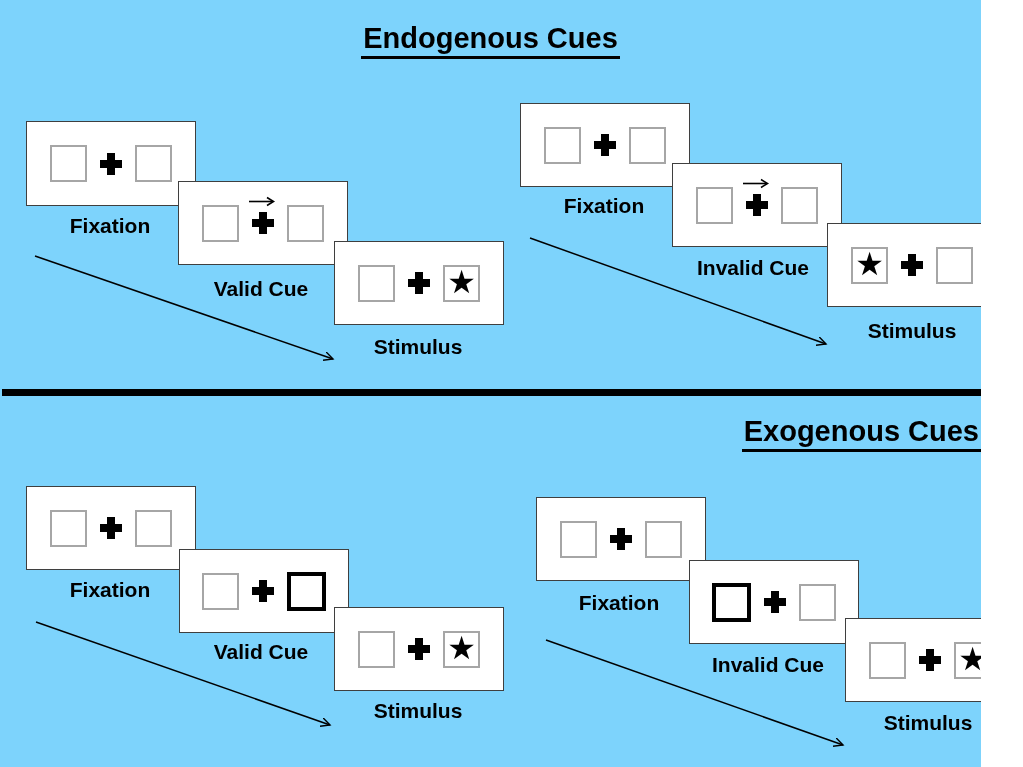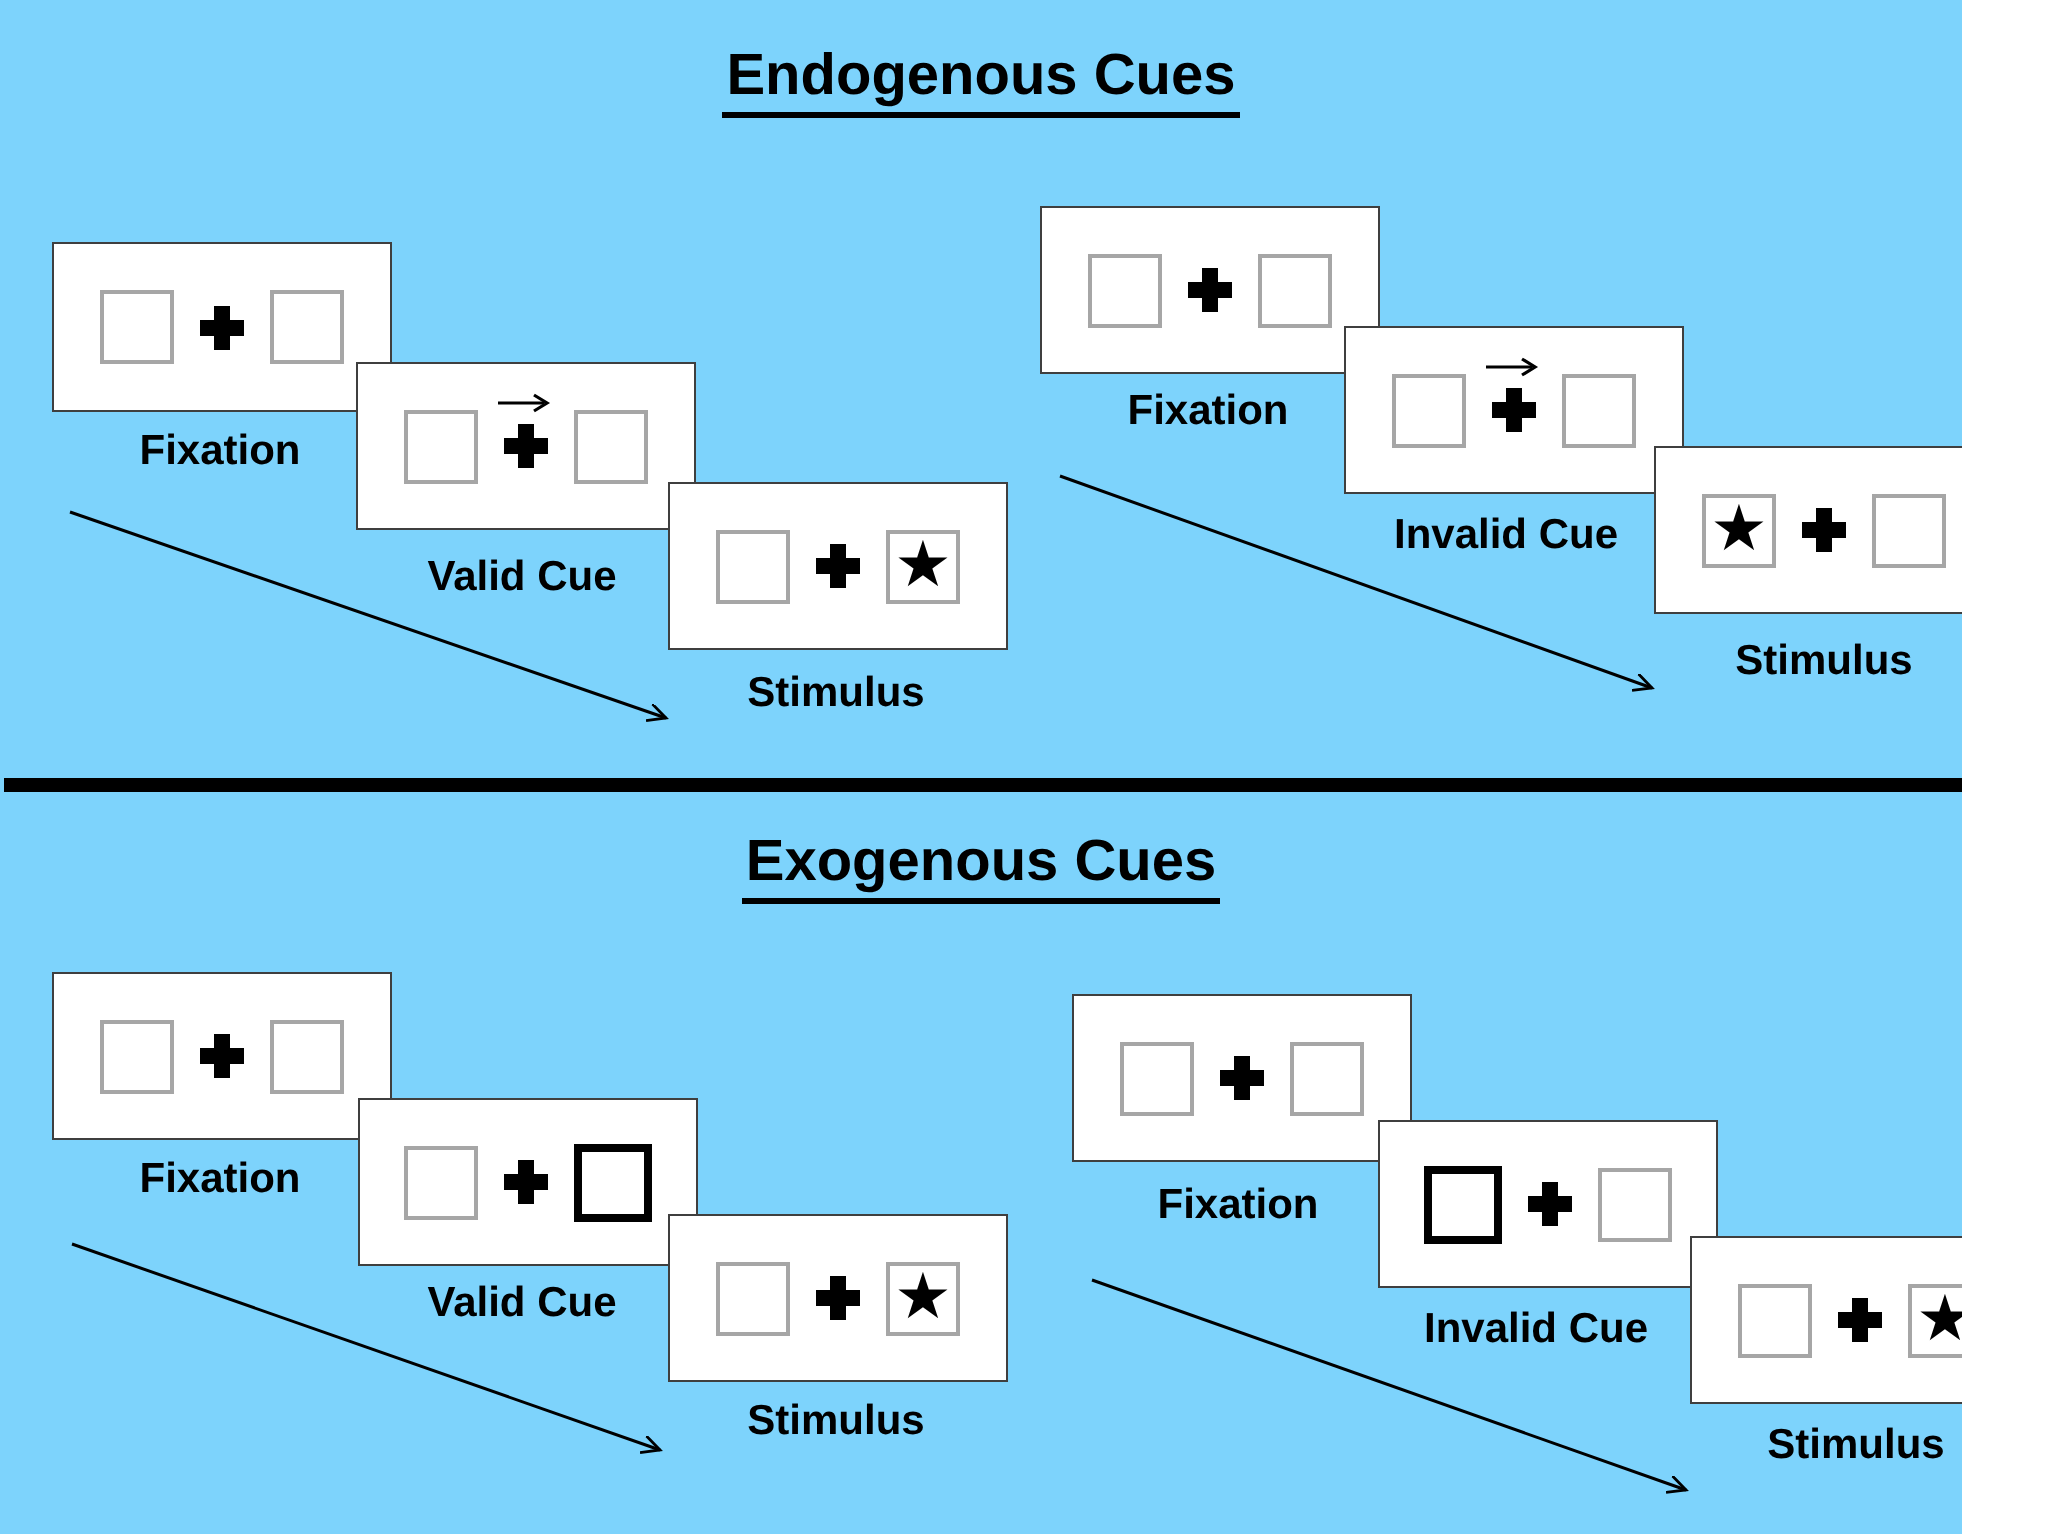--- a/index.html
+++ b/index.html
@@ -31,21 +31,21 @@
   .plus::before{content:"";position:absolute;left:0;top:7px;width:22px;height:8px;background:#000;}
   .plus::after{content:"";position:absolute;left:7px;top:0;width:8px;height:22px;background:#000;}
   .cue-arrow{position:absolute;left:50%;top:-17px;transform:translateX(-50%);}
   .screen-label{
     position:absolute;transform:translateX(-50%);
     font-size:21px;font-weight:bold;white-space:nowrap;
   }
   .tl-arrow{position:absolute;}
   
   #title-endo{top:22px;}
-  #title-exo{top:415px;}
+  #title-exo{top:415px;text-align:right;}
   #divider{top:389px;}
   
   #s-a1{left:26px;top:121px;height:85px;z-index:1;}
   #s-a2{left:178px;top:181px;z-index:2;}
   #s-a3{left:334px;top:241px;z-index:3;}
   #l-a1{left:110px;top:214px;}
   #l-a2{left:261px;top:277px;}
   #l-a3{left:418px;top:335px;}
   #arr-a{left:30px;top:250px;}
   

